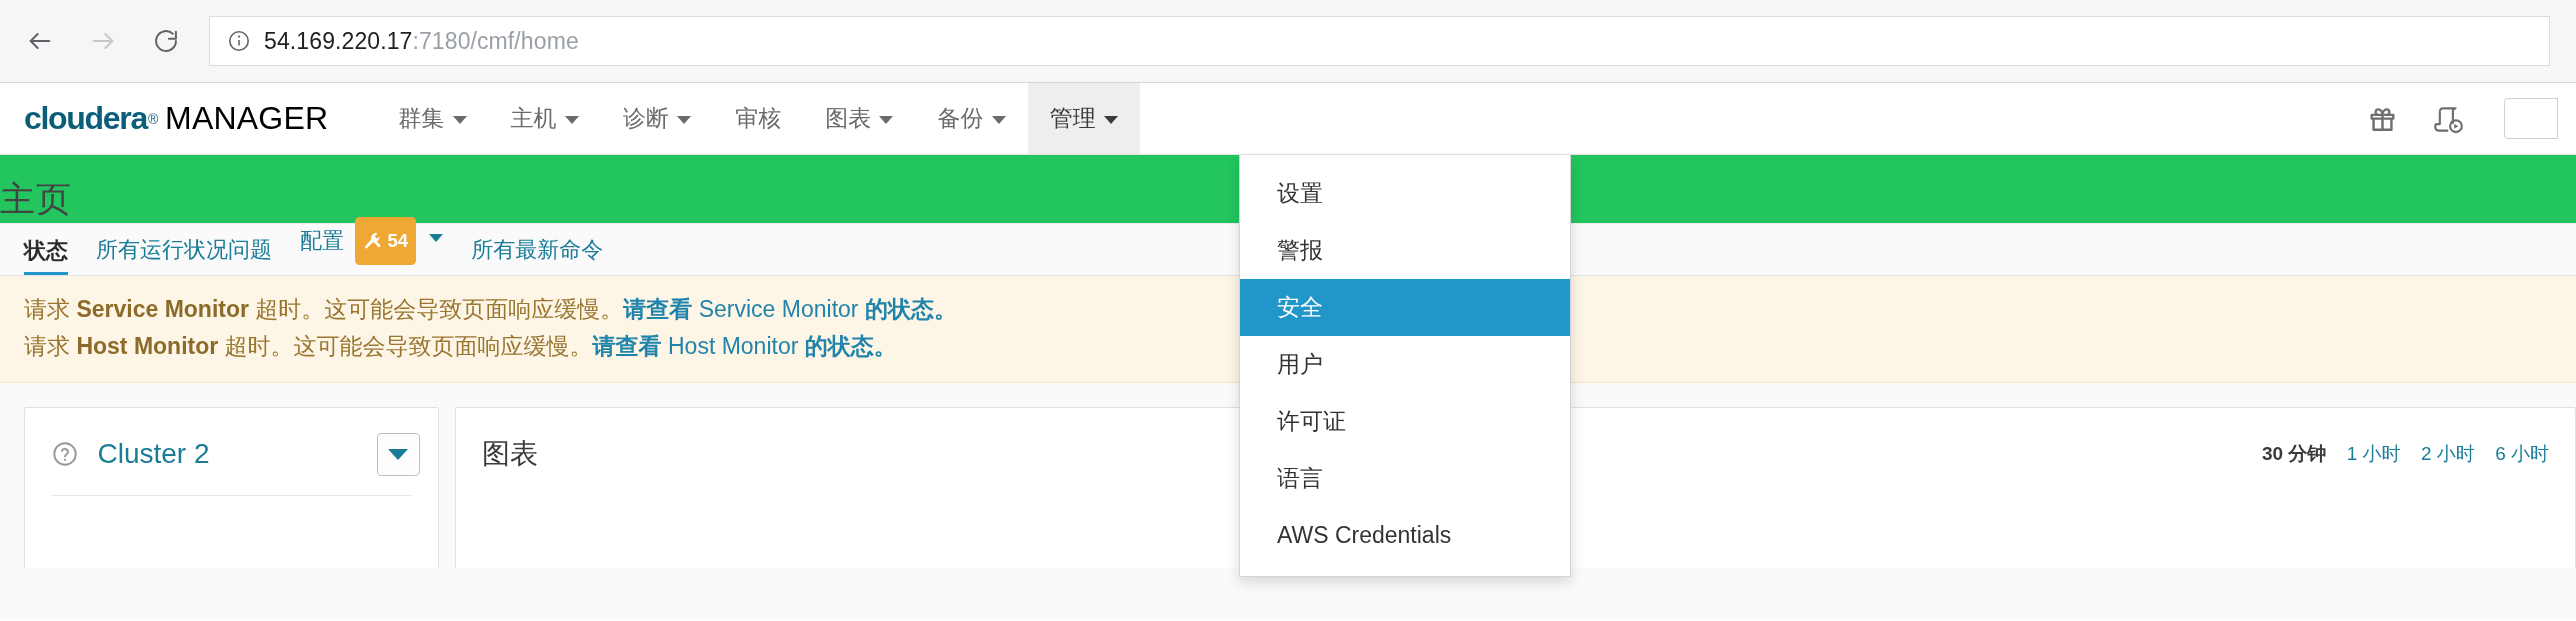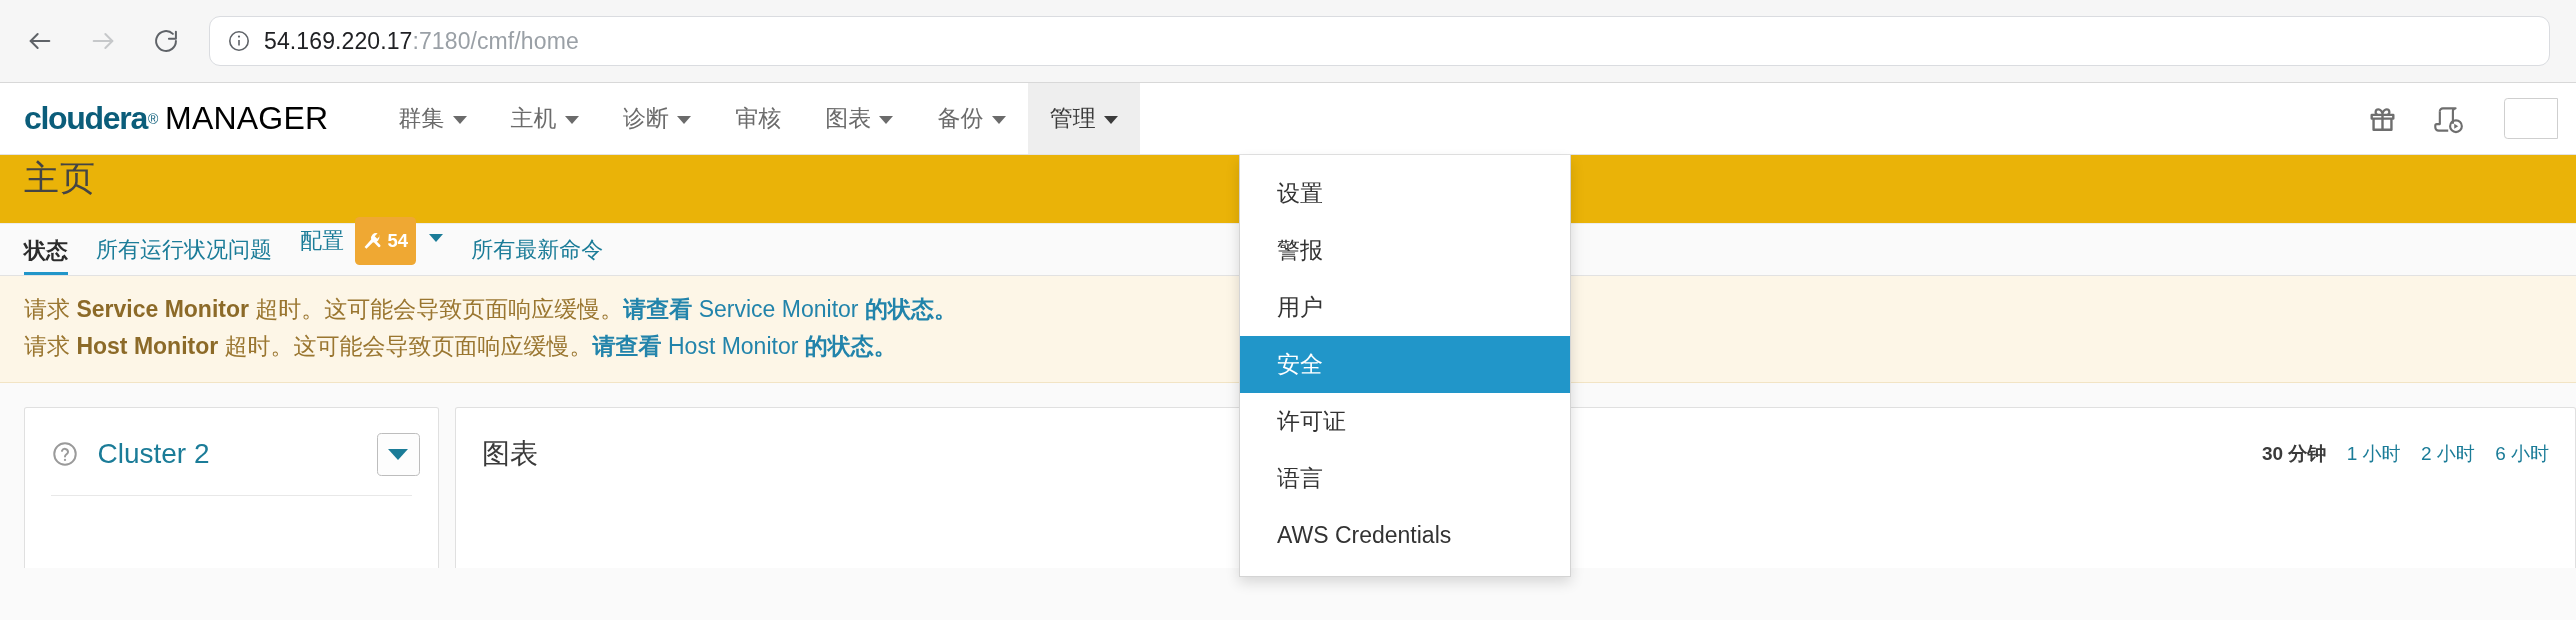--- a/index.html
+++ b/index.html
@@ -30,21 +30,21 @@
     color: #5f6368;
   }
   .nav-btn svg { display: block; }
   .nav-btn.disabled { color: #c6c8ca; }
 
   .omnibox {
     flex: 1;
     height: 50px;
     background: #ffffff;
     border: 0.9px solid #dadce0;
-    border-radius: 11px;
+    border-radius: 0;
     display: flex;
     align-items: center;
     padding: 0 16.7px;
     box-shadow: 0 0 0 0 rgba(0,0,0,0);
     margin-right: 5.6px;
   }
   .info-icon { width: 24px; height: 24px; color: #5f6368; flex: 0 0 auto; margin-right: 13px; }
   .url-text {
     font-size: 23px;
     color: #9aa0a6;
@@ -164,23 +164,22 @@
   
   .page {
     position: relative;
     height: 465px;
     background: #fafafa;
     overflow: hidden;
   }
   .page-title-bar {
     height: 69px;
     display: flex;
-    align-items: flex-start;
-    padding-left: 24px;
-    background: #eab308;
+    align-items: flex-end;
+    background: #22c55e;
     border-bottom: 0.9px solid #ececec;
   }
   .page-title {
     font-size: 35px;
     color: #444444;
     font-weight: normal;
     letter-spacing: 0.9px;
   }
 
   .tabs-bar {
@@ -411,25 +410,25 @@
     <span class="hdr-search-box"></span>
   </div>
 
   <div class="dropdown">
     <div class="dd-item">
       <span>设置</span>
     </div>
     <div class="dd-item">
       <span>警报</span>
     </div>
+    <div class="dd-item selected">
+      <span>安全</span>
+    </div>
     <div class="dd-item">
       <span>用户</span>
-    </div>
-    <div class="dd-item selected">
-      <span>安全</span>
     </div>
     <div class="dd-item">
       <span>许可证</span>
     </div>
     <div class="dd-item">
       <span>语言</span>
     </div>
     <div class="dd-item">
       <span>AWS Credentials</span>
     </div>

